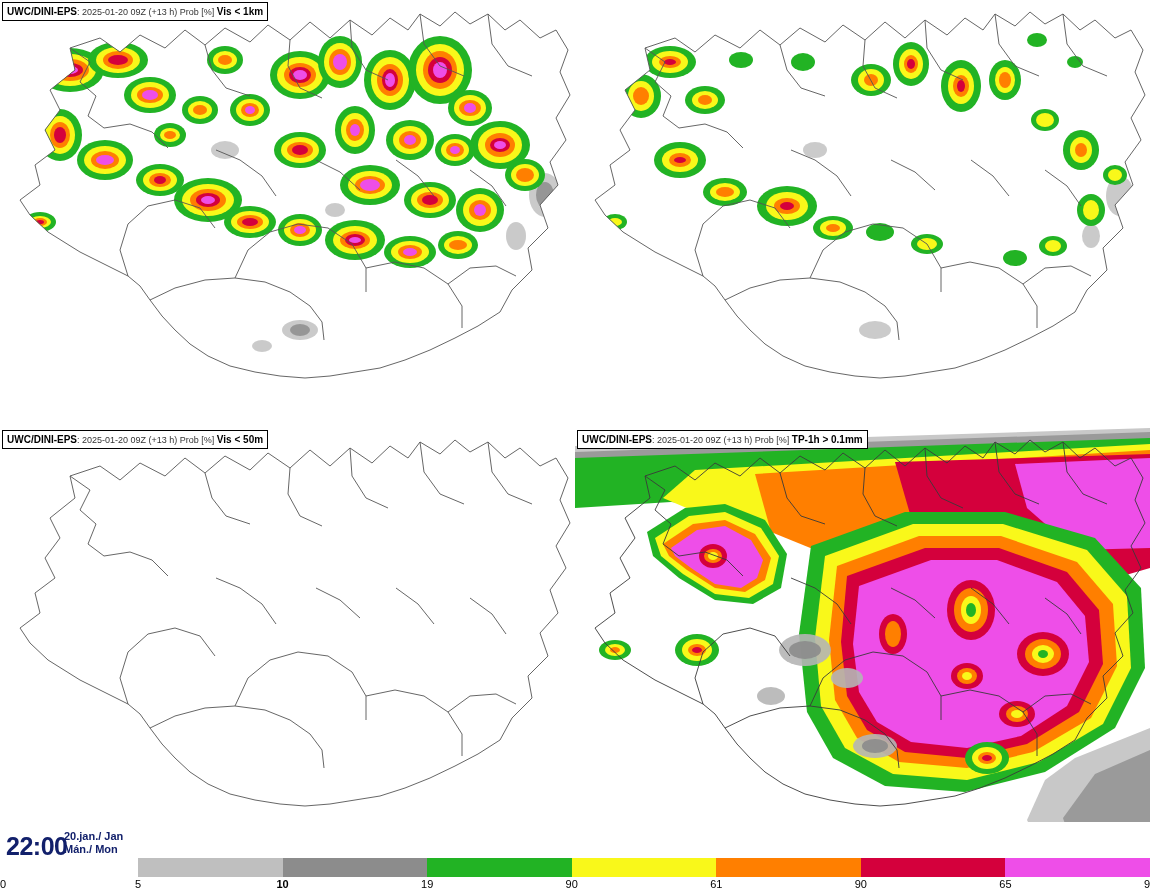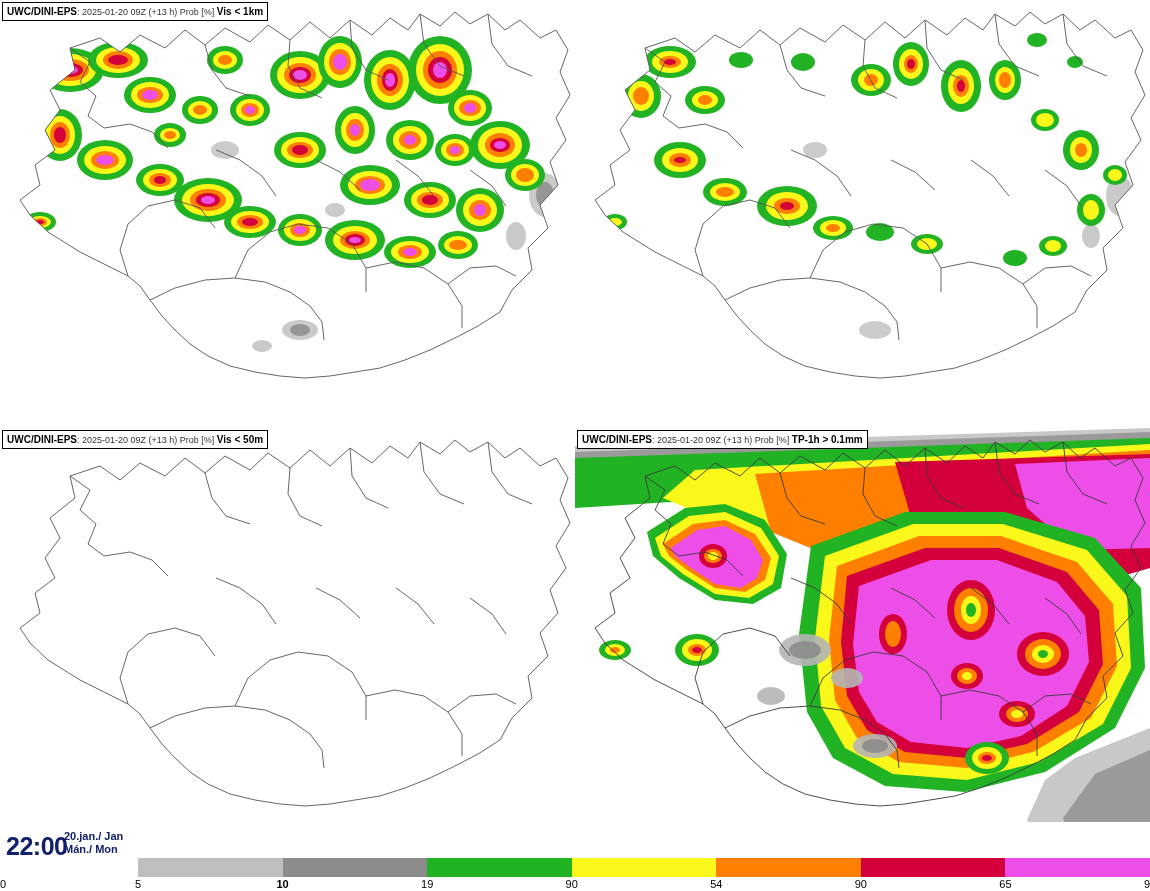--- a/index.html
+++ b/index.html
@@ -703,21 +703,21 @@
           <div class="seg" style="background: rgb(249, 248, 26);"></div>
           <div class="seg" style="background: rgb(255, 127, 0);"></div>
           <div class="seg" style="background: rgb(212, 0, 60);"></div>
           <div class="seg" style="background: rgb(238, 78, 232);"></div>
         </div>
       <div class="cb-labels" id="colorbar-labels">
           <span style="left: 0%;">5</span>
           <span style="left: 14.2857%; font-weight: bold;">10</span>
           <span style="left: 28.5714%;">19</span>
           <span style="left: 42.8571%;">90</span>
-          <span style="left: 57.1429%;">54</span>
+          <span style="left: 57.1429%;">61</span>
           <span style="left: 71.4286%; text-align: right;">90</span>
           <span style="left: 85.7143%;">65</span>
           <span style="left: 100%;">99</span>
         </div>
     </div>
     <div class="cb-zero">0</div>
   </div>
 
 </div>
 

